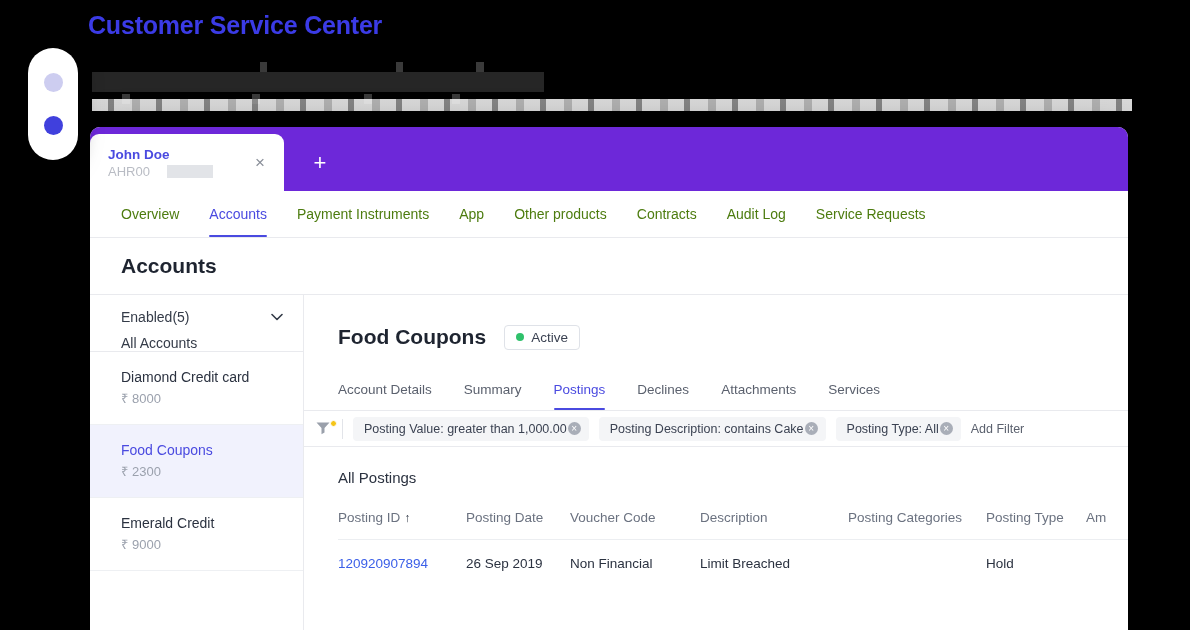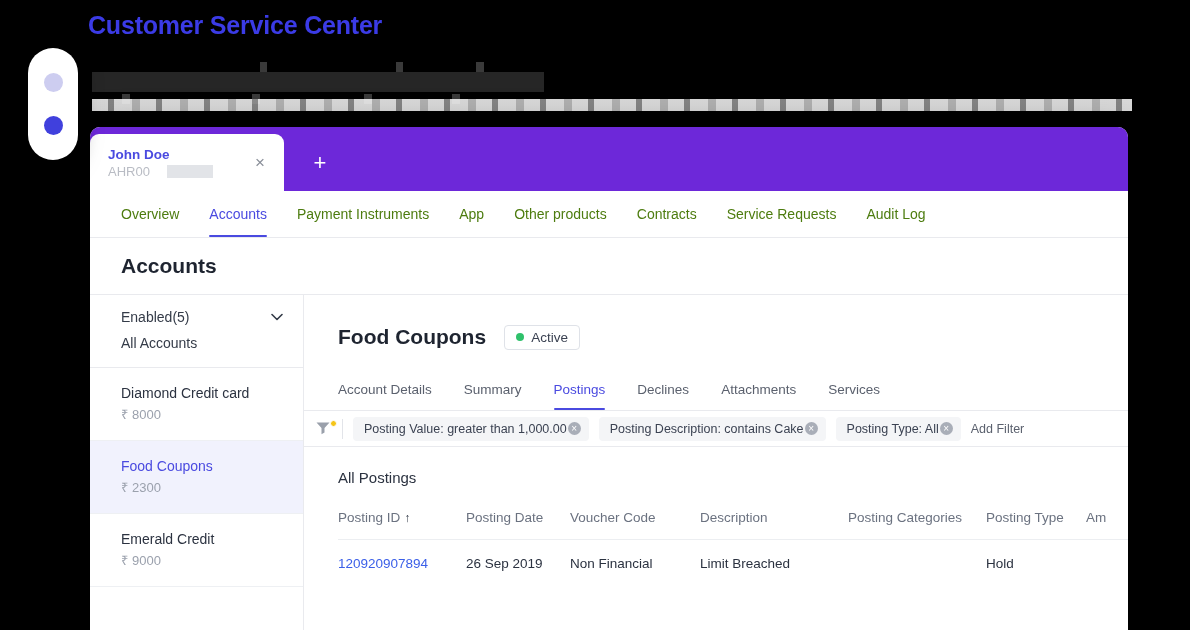--- a/index.html
+++ b/index.html
@@ -147,21 +147,21 @@
     border-right: 1px solid #e9eaee;
     background: #fff;
   }
   .sb-filter {
     display: flex; align-items: center; justify-content: space-between;
     padding: 14px 20px 5px 31px;
     font-size: 14px; color: #343b48;
   }
   .chev { color: #343b48; font-size: 11px; line-height: 1; }
   .sb-all {
-    padding: 5px 31px 16px 31px;
+    padding: 5px 31px 0 31px;
     font-size: 14px; color: #343b48;
     border-bottom: 1px solid #e9eaee;
   }
   .sb-item {
     padding: 15px 20px 15px 31px;
     border-bottom: 1px solid #eef0f3;
   }
   .sb-item.selected { background: #f1f2fd; }
   .sb-title { font-size: 14px; color: #2b3240; line-height: 20px; }
   .sb-item.selected .sb-title { color: #4a4ae0; font-weight: 500; }
@@ -285,22 +285,22 @@
       <div class="tab-add">+</div>
     </div>
 
     <div class="navtabs">
       <div class="navtab">Overview</div>
       <div class="navtab active">Accounts</div>
       <div class="navtab">Payment Instruments</div>
       <div class="navtab">App</div>
       <div class="navtab">Other products</div>
       <div class="navtab">Contracts</div>
+      <div class="navtab">Audit Log</div>
       <div class="navtab">Service Requests</div>
-      <div class="navtab">Audit Log</div>
     </div>
 
     <div class="page-heading">Accounts</div>
 
     <div class="body">
 
       <div class="sidebar">
         <div class="sb-filter">
           <span>Enabled(5)</span>
           <span class="chev">

